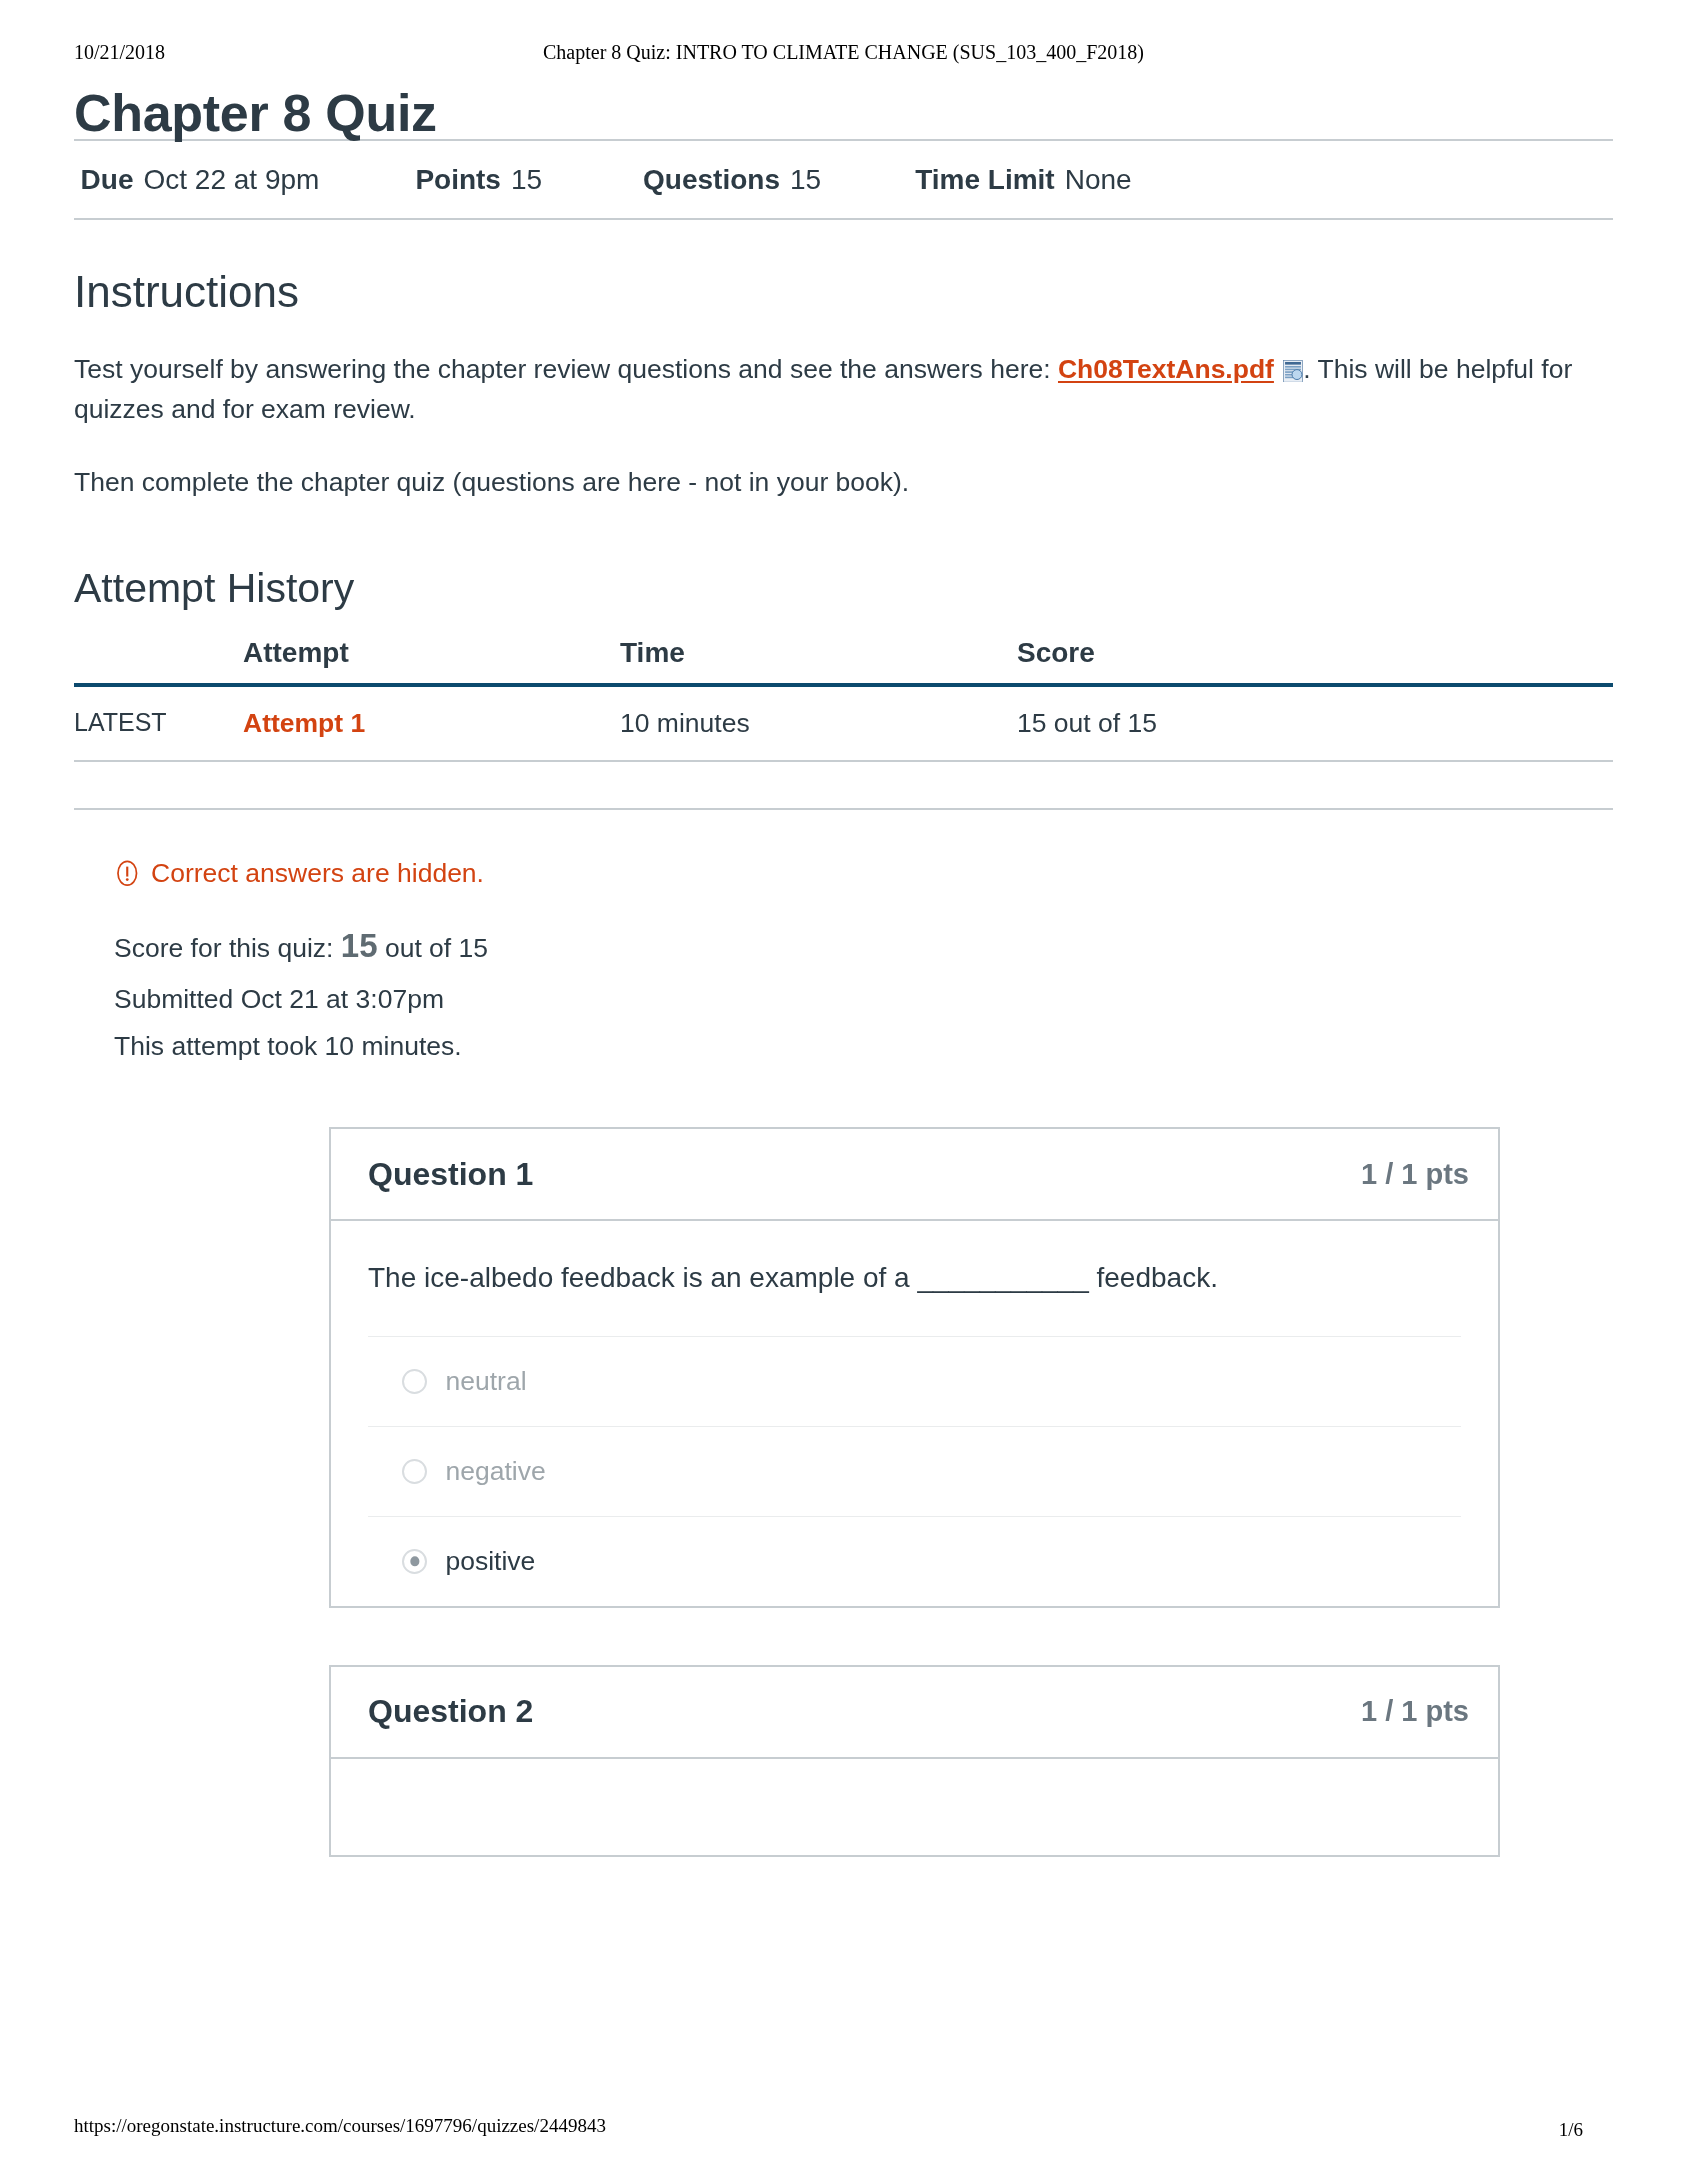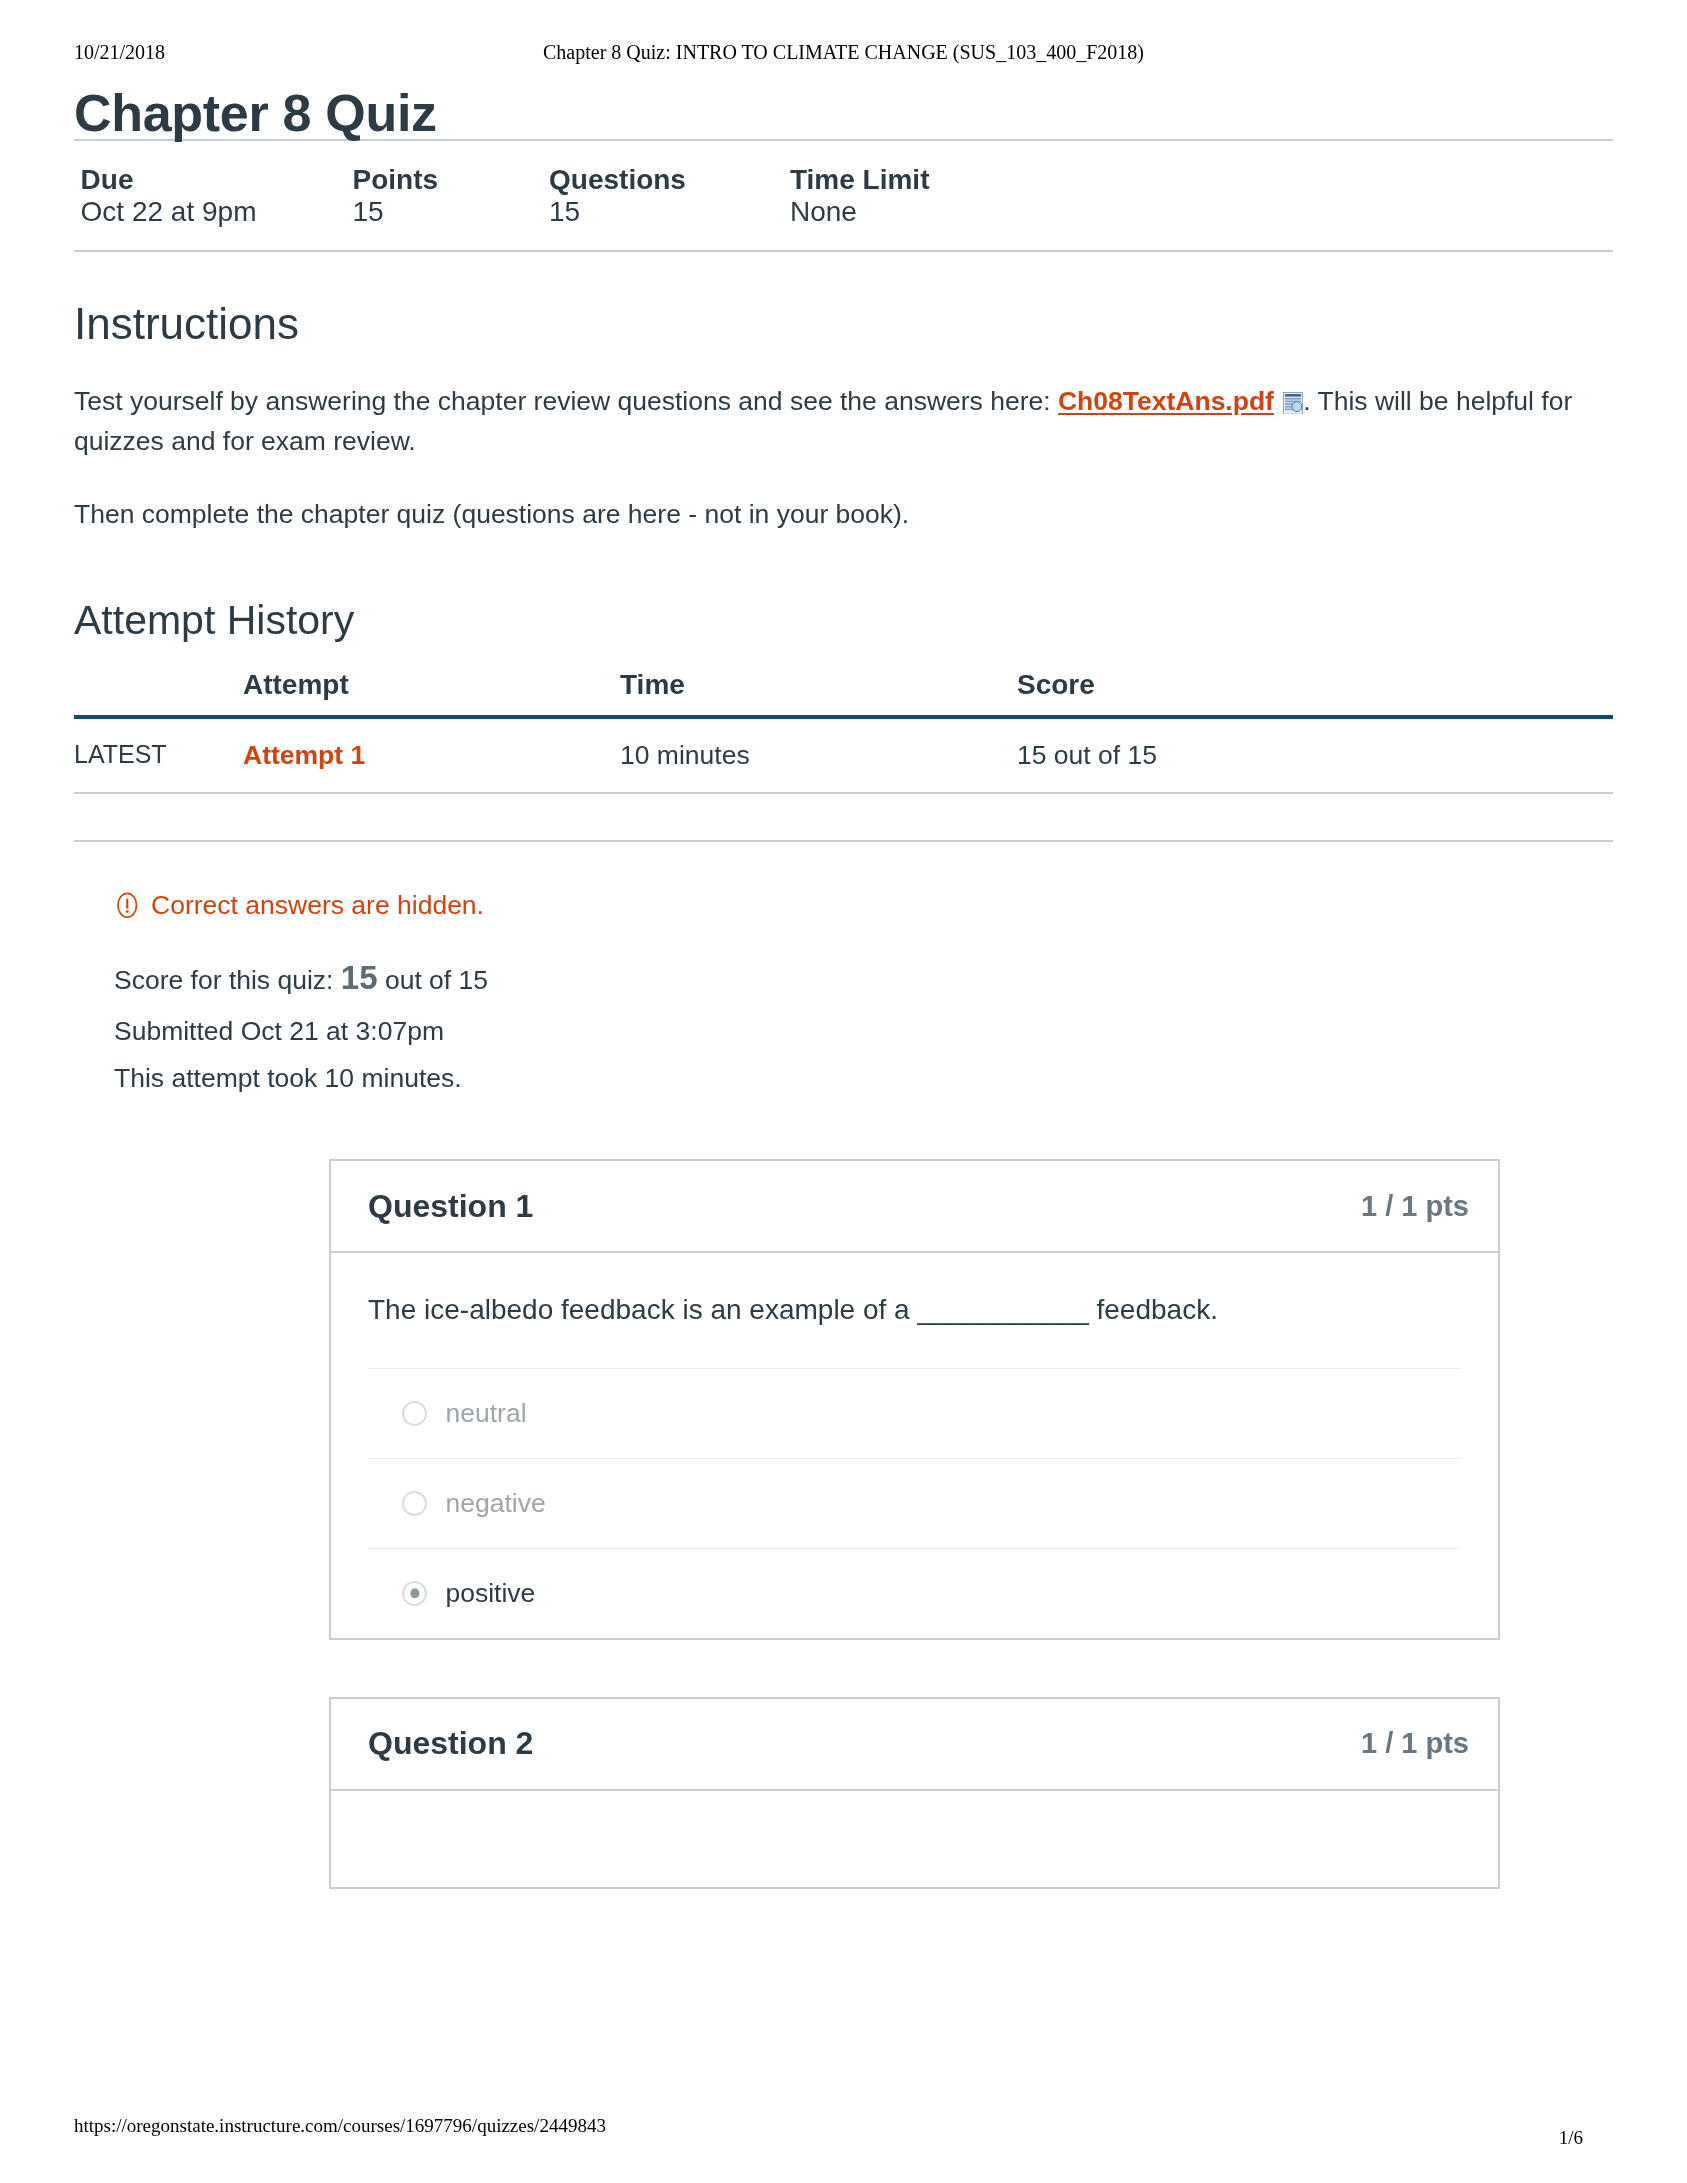--- a/index.html
+++ b/index.html
@@ -57,21 +57,21 @@
   }
   .print-footer .pf-url {
     position: absolute;
     left: 74px;
     top: 0;
     white-space: nowrap;
   }
   .print-footer .pf-page {
     position: absolute;
     right: 74px;
-    top: 12px;
+    top: 4px;
     white-space: nowrap;
   }
 
   
   .page {
     position: absolute;
     top: 8px;
     left: 0;
     width: 1687px;
     padding: 0 74px;
@@ -92,21 +92,21 @@
     width: 100%;
   }
 
   .meta-row {
     display: flex;
     align-items: baseline;
     padding: 22.5px 6.6px 22.5px 6.6px;
     font-size: 28px;
     color: #2d3b45;
   }
-  .meta-item { display: flex; align-items: baseline; white-space: nowrap; flex-direction: column; }
+  .meta-item { display: flex; align-items: baseline; white-space: nowrap; }
   .meta-label { font-weight: 700; margin-right: 10px; }
   .meta-value { font-weight: 400; }
   .meta-gap-1 { width: 96px; }
   .meta-gap-2 { width: 101px; }
   .meta-gap-3 { width: 94px; }
 
   .section-head {
     font-size: 44px;
     font-weight: 400;
     color: #2d3b45;

